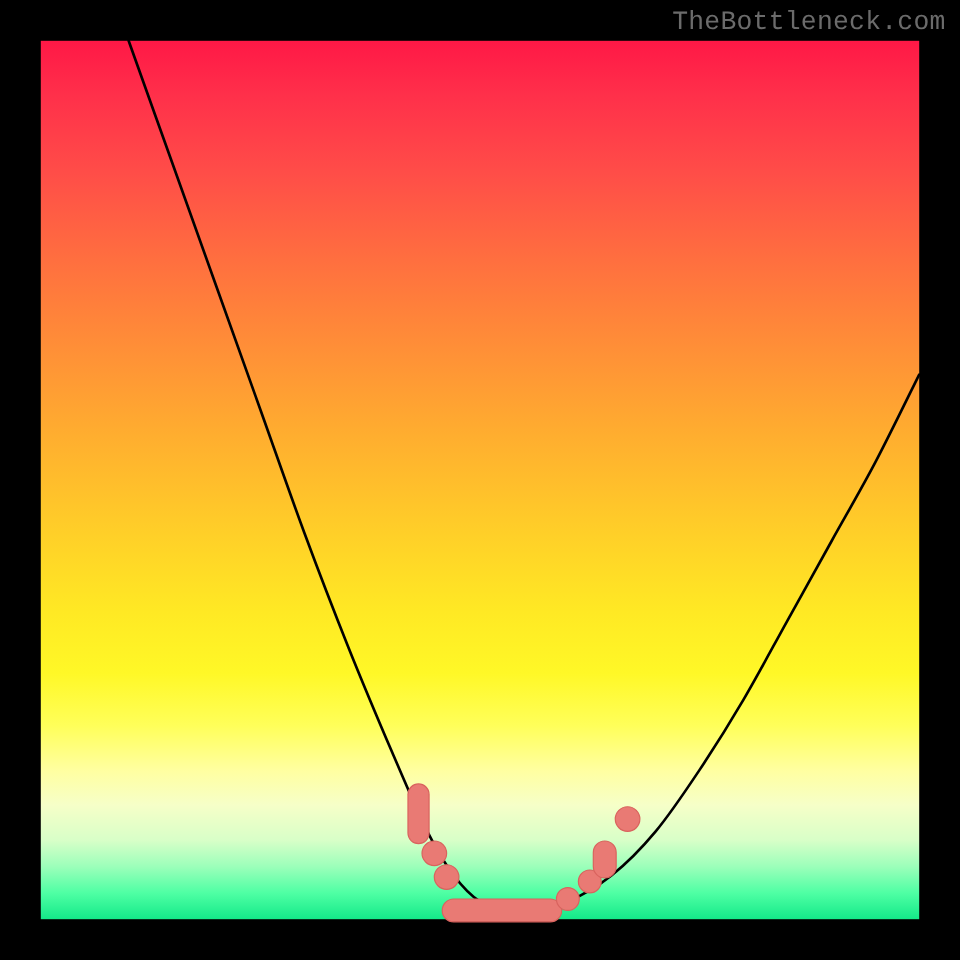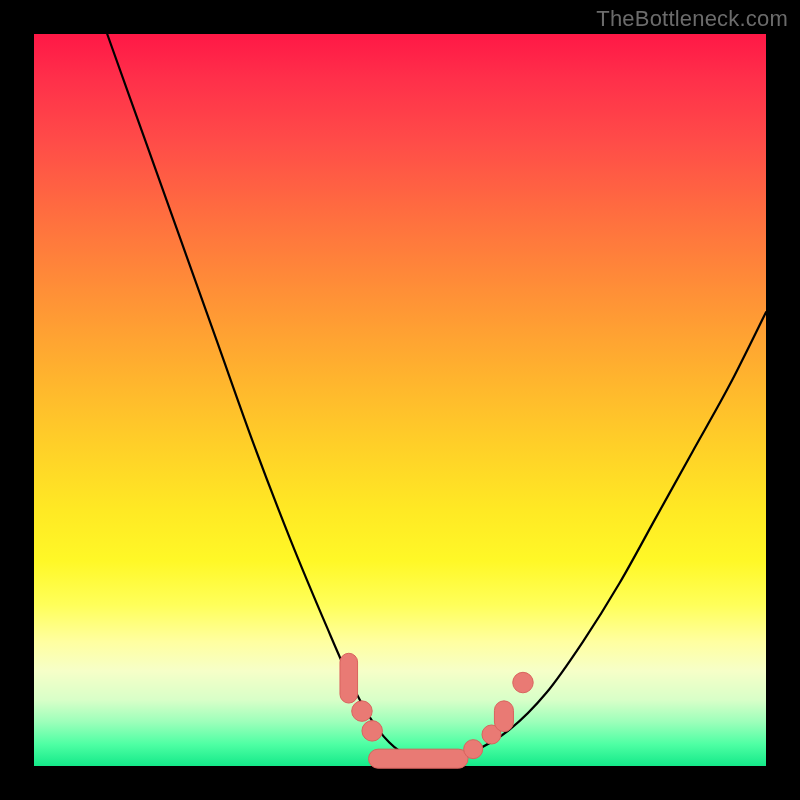--- a/index.html
+++ b/index.html
@@ -9,20 +9,21 @@
     height: 800px;
     background: #000;
     font-family: Arial, Helvetica, sans-serif;
     overflow: hidden;
   }
   .frame {
     position: relative;
     width: 800px;
     height: 800px;
     background: #000;
+    font-family: Liberation Mono, monospace;
   }
   .plot-bg {
     position: absolute;
     left: 34px;
     top: 34px;
     width: 732px;
     height: 732px;
     background: linear-gradient(
       to bottom,
       #ff1846 0%,

